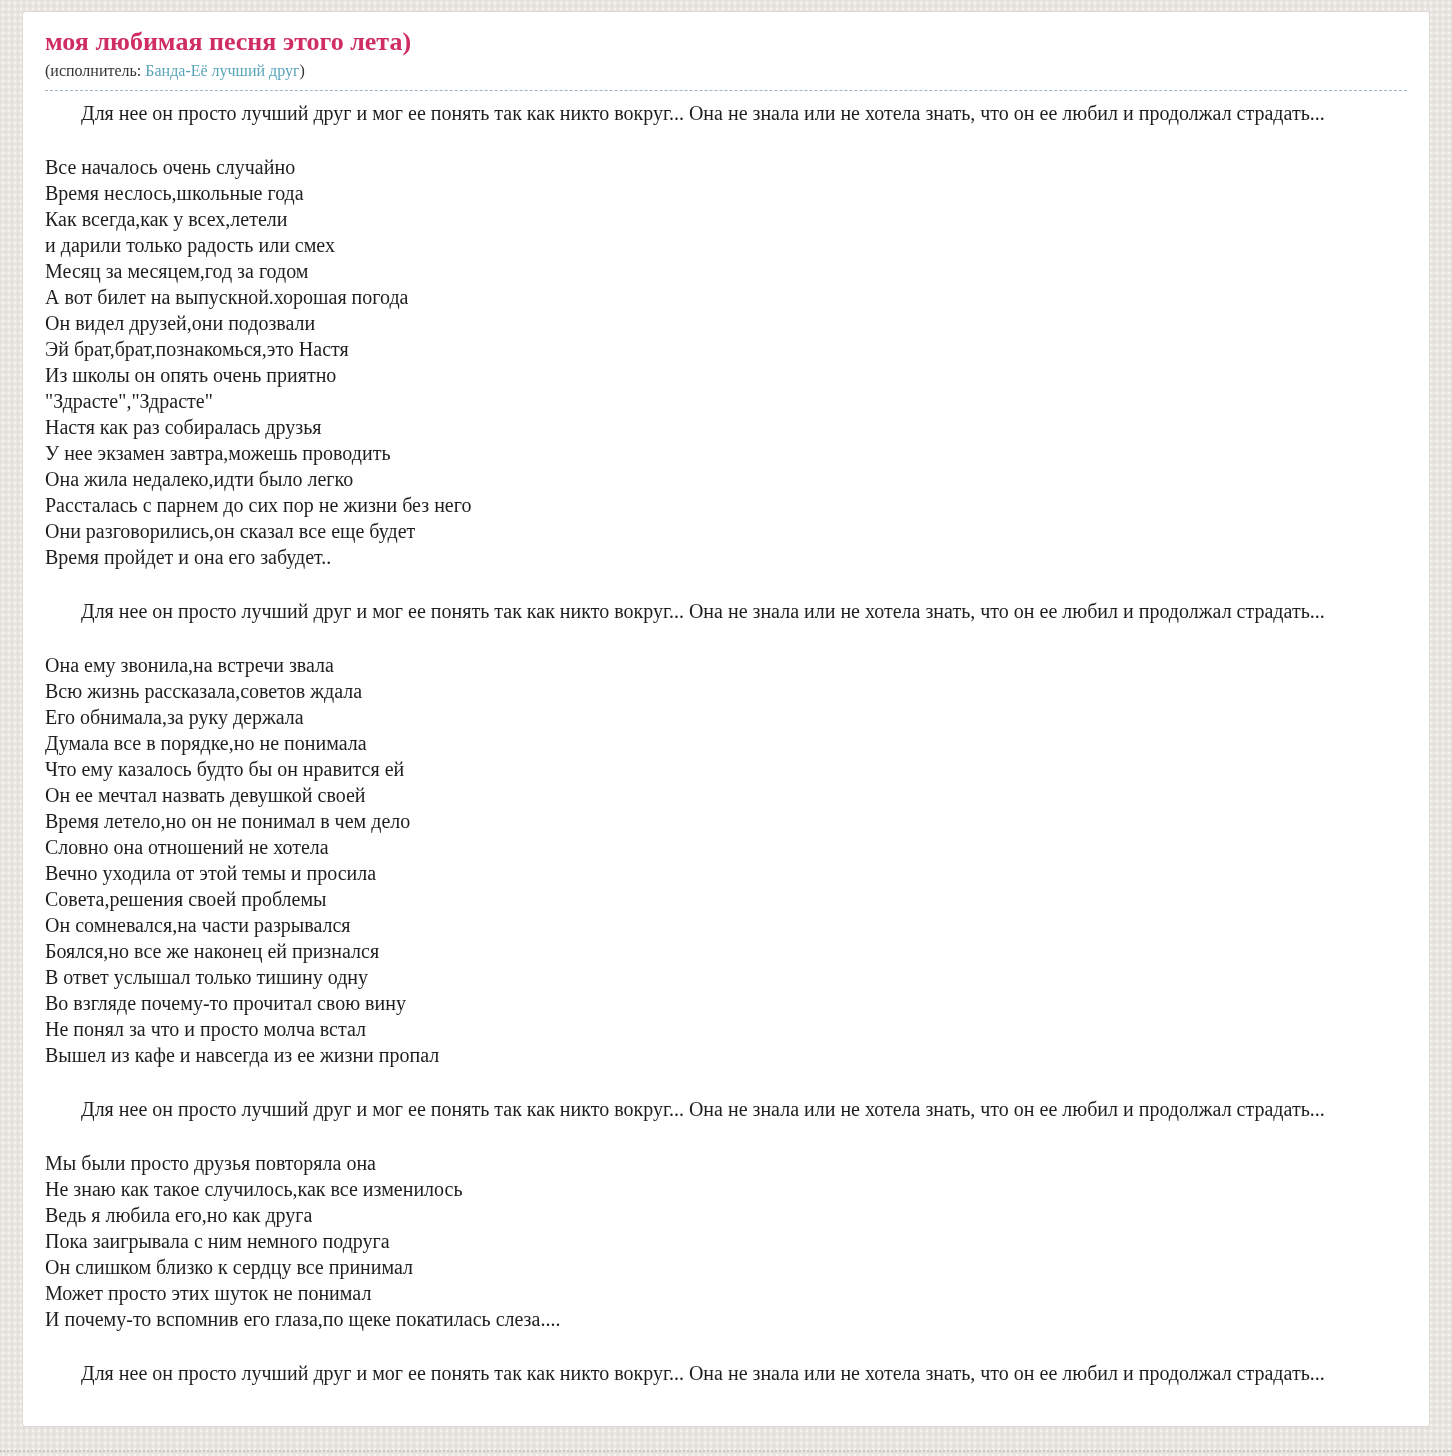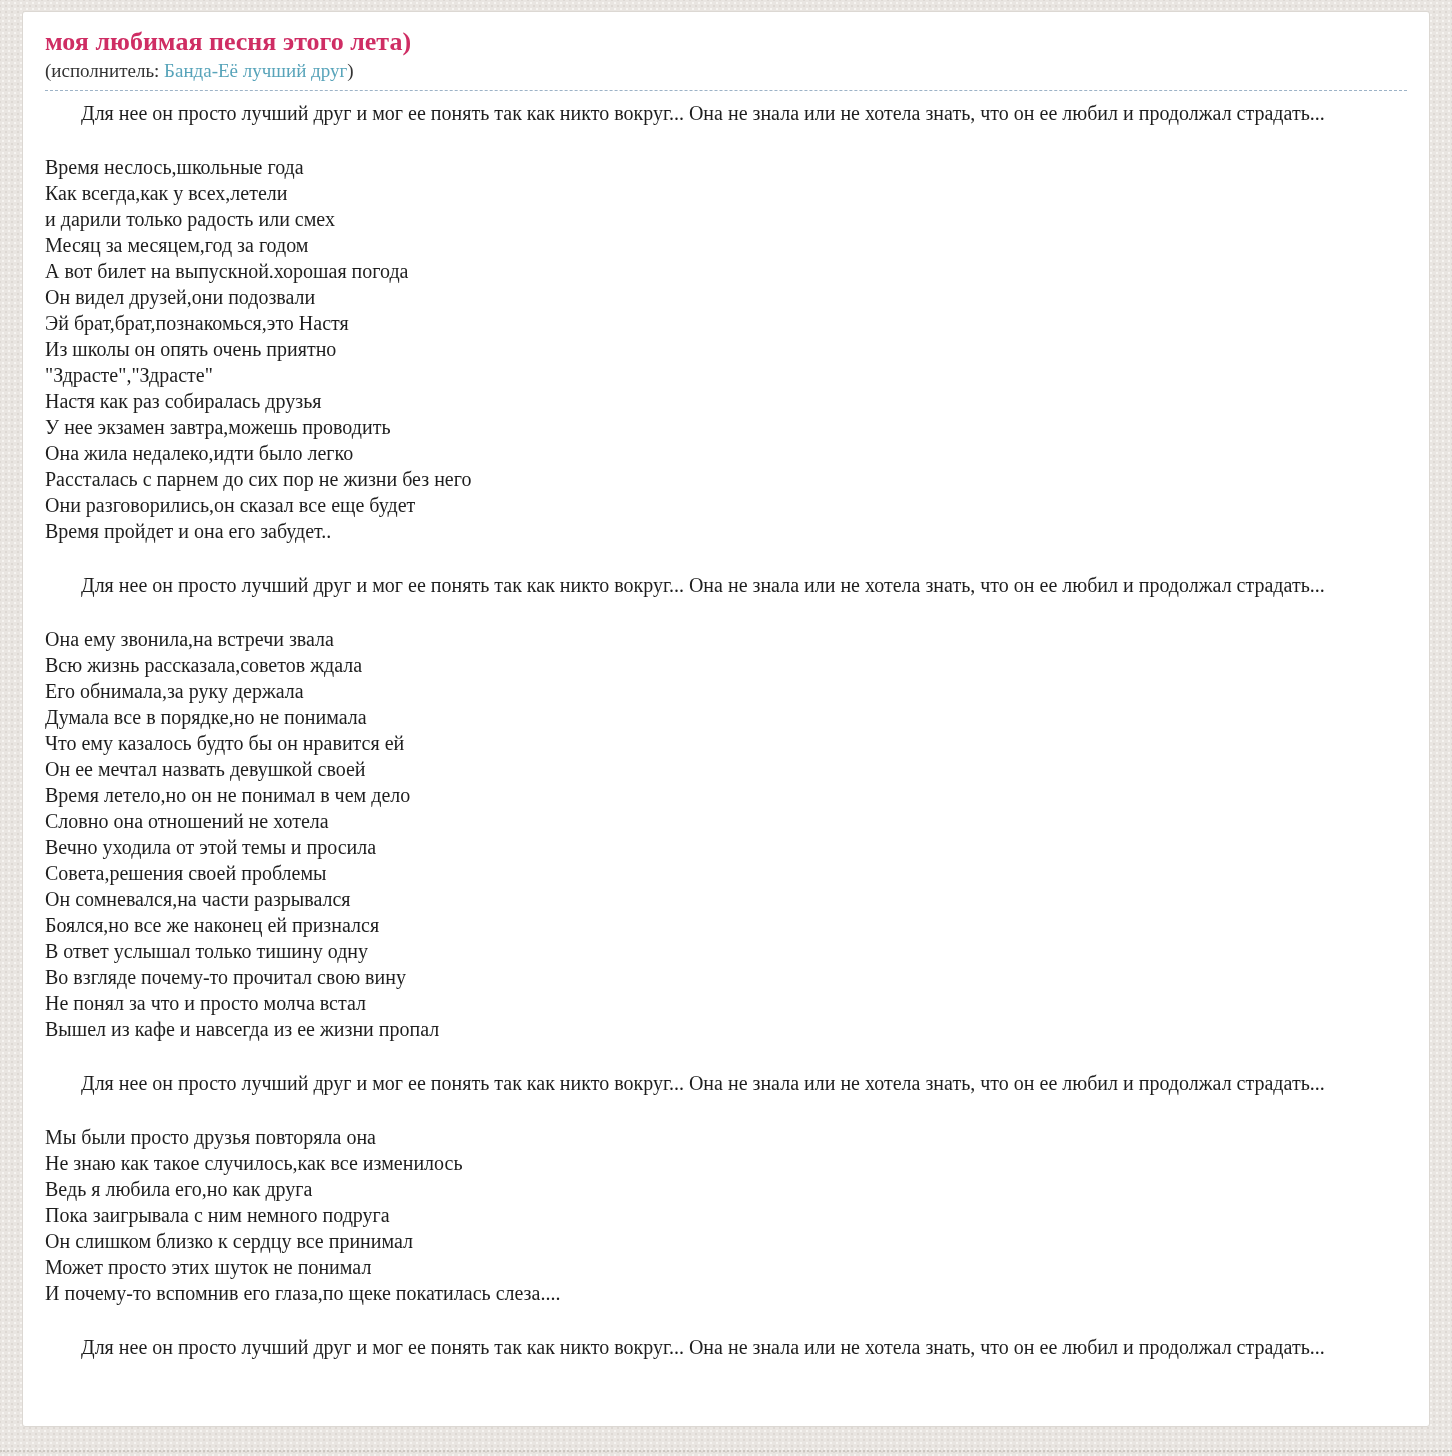--- a/index.html
+++ b/index.html
@@ -35,21 +35,21 @@
   }
   .song-title {
     margin: 0;
     font-size: 26px;
     line-height: 32px;
     font-weight: bold;
     color: #cf2d64;
   }
   .artist-line {
     margin-top: 2px;
-    font-size: 19px;
+    font-size: 16px;
     line-height: 21px;
     color: #333333;
     padding-bottom: 9px;
     border-bottom: 1px dashed #9db3c7;
   }
   .artist-line a {
     color: #58a4ba;
     text-decoration: none;
     cursor: pointer;
   }
@@ -83,20 +83,21 @@
 <body>
 
 <div class="card">
   <h1 class="song-title">моя любимая песня этого лета)</h1>
   <div class="artist-line"><span>(исполнитель: </span><a href="#">Банда-Её лучший друг</a><span>)</span></div>
   <div class="lyrics" id="lyrics-container">
       <div class="section">
         <div class="chorus-line">Для нее он просто лучший друг и мог ее понять так как никто вокруг... Она не знала или не хотела знать, что он ее любил и продолжал страдать...</div>
       </div>
       <div class="section">
+        <div class="verse-line">Все началось очень случайно</div>
         <div class="verse-line">Время неслось,школьные года</div>
         <div class="verse-line">Как всегда,как у всех,летели</div>
         <div class="verse-line">и дарили только радость или смех</div>
         <div class="verse-line">Месяц за месяцем,год за годом</div>
         <div class="verse-line">А вот билет на выпускной.хорошая погода</div>
         <div class="verse-line">Он видел друзей,они подозвали</div>
         <div class="verse-line">Эй брат,брат,познакомься,это Настя</div>
         <div class="verse-line">Из школы он опять очень приятно</div>
         <div class="verse-line">"Здрасте","Здрасте"</div>
         <div class="verse-line">Настя как раз собиралась друзья</div>

